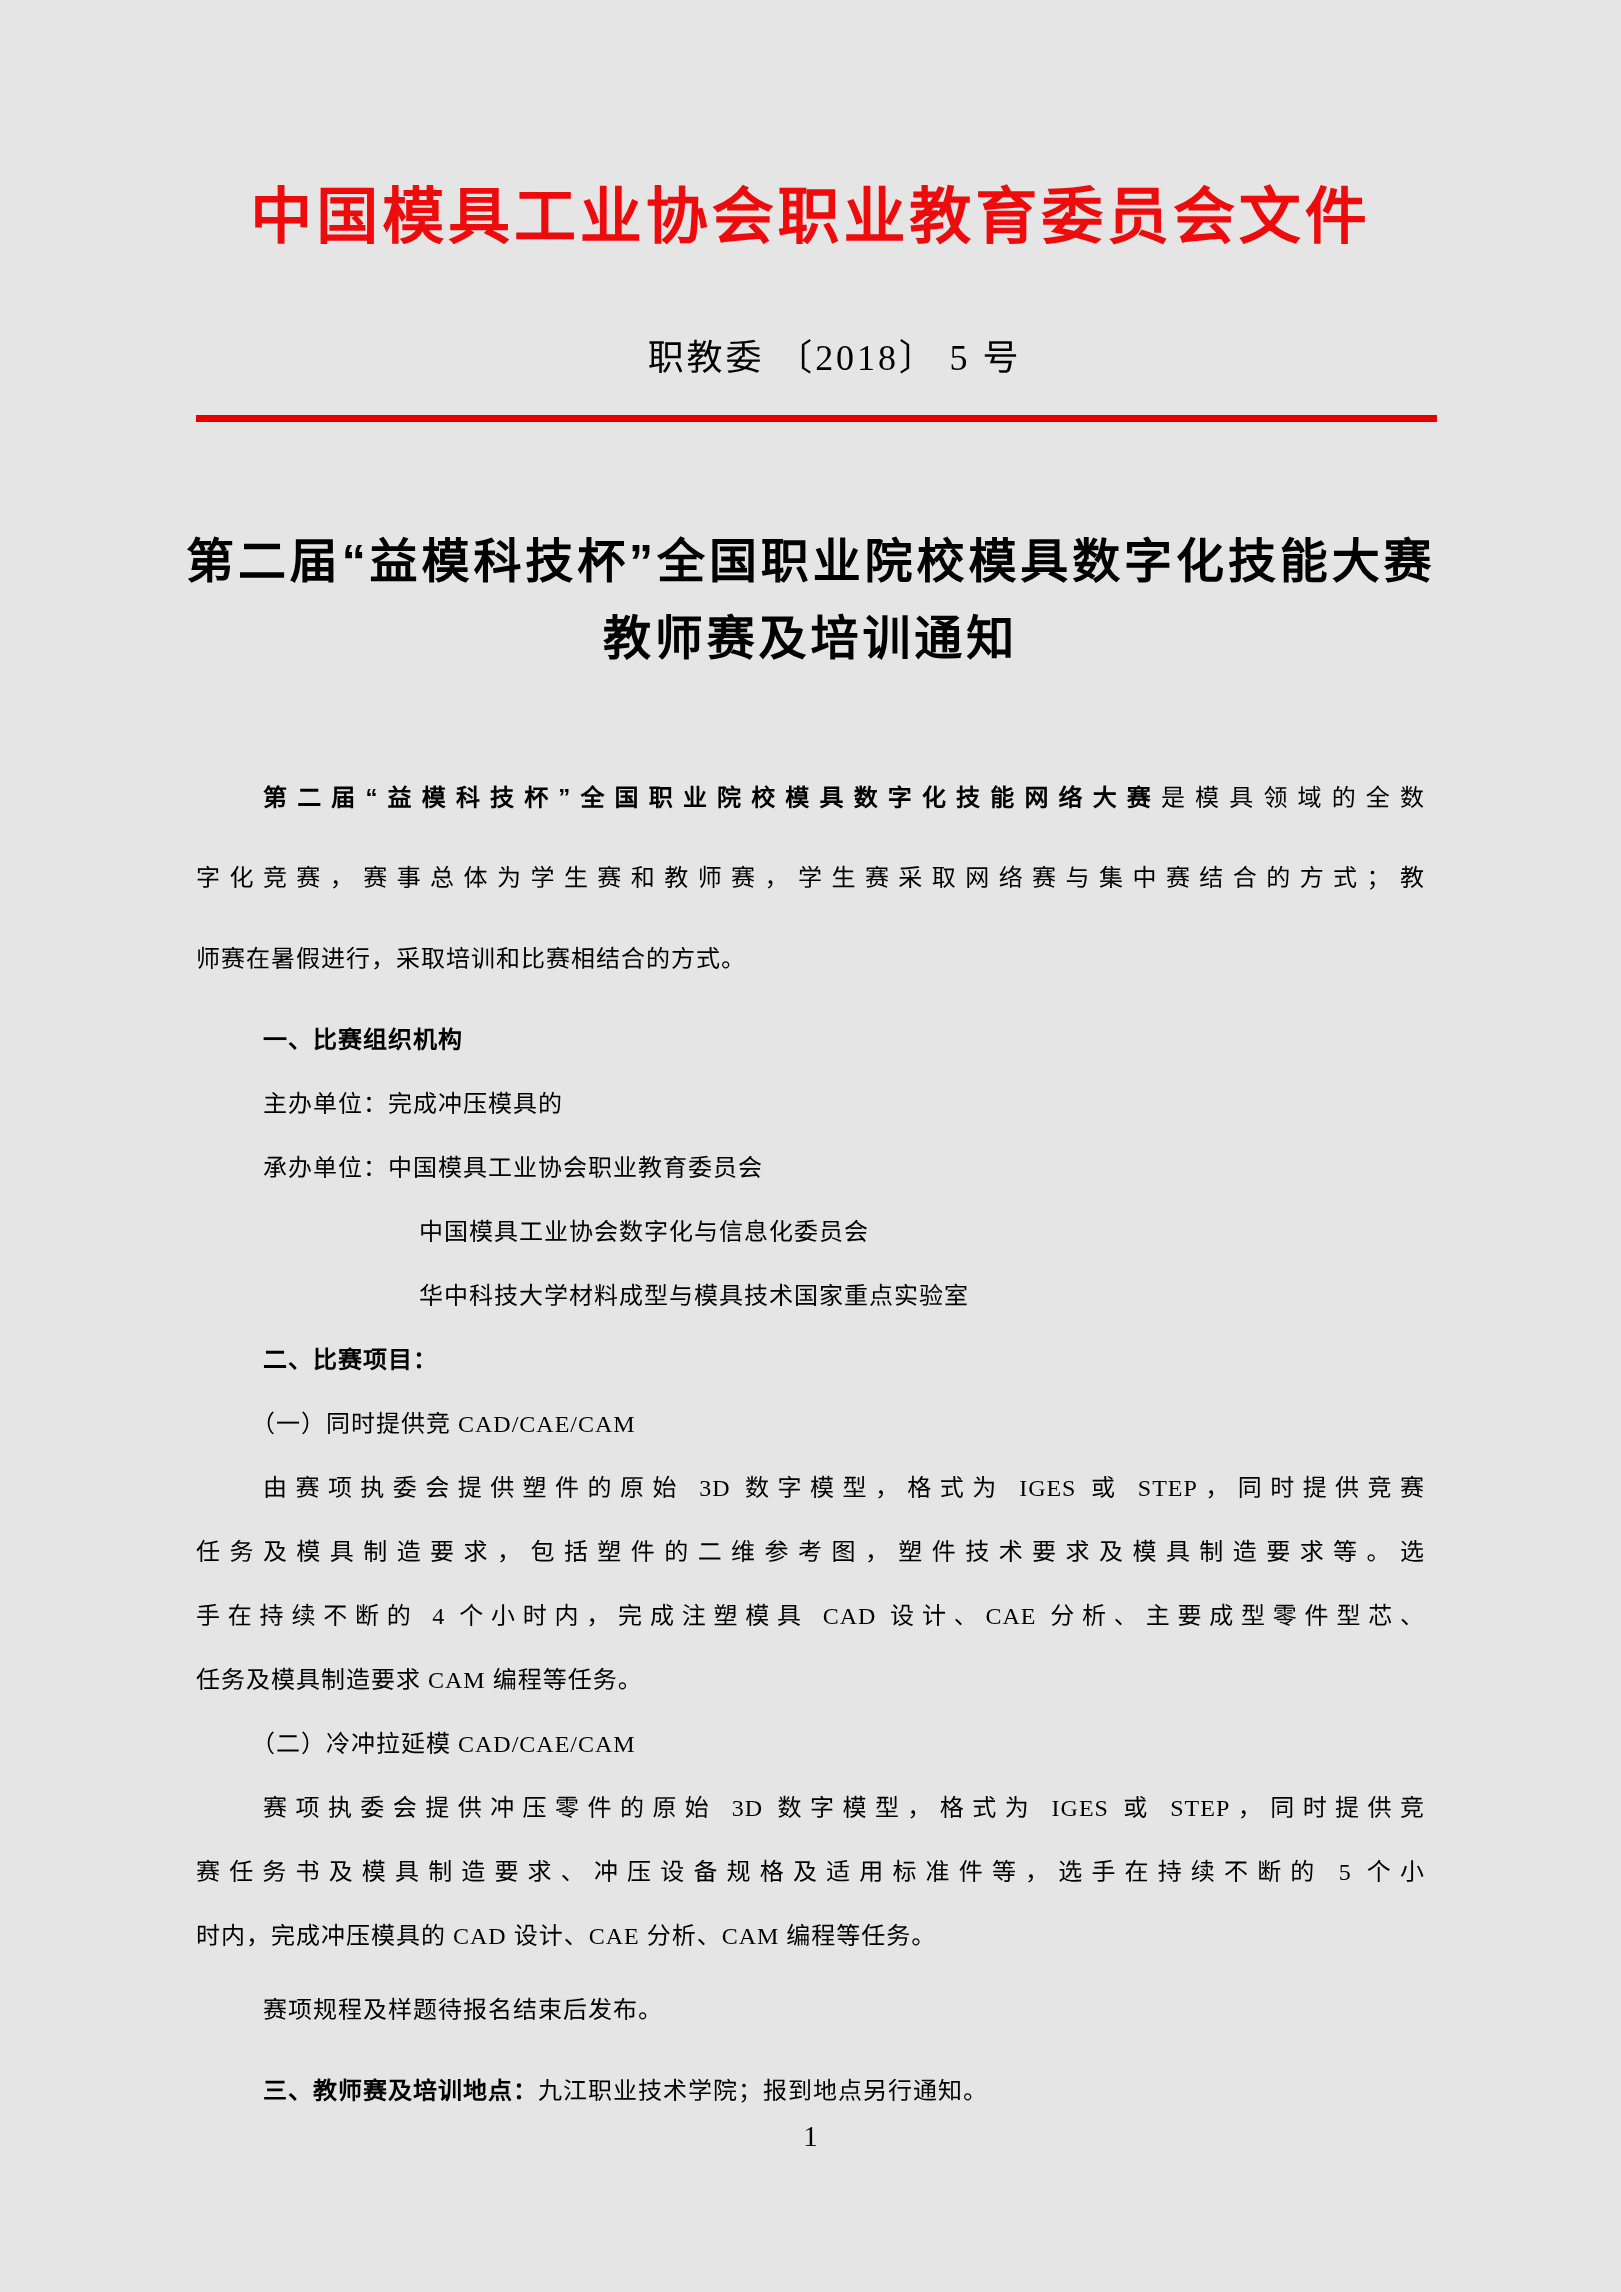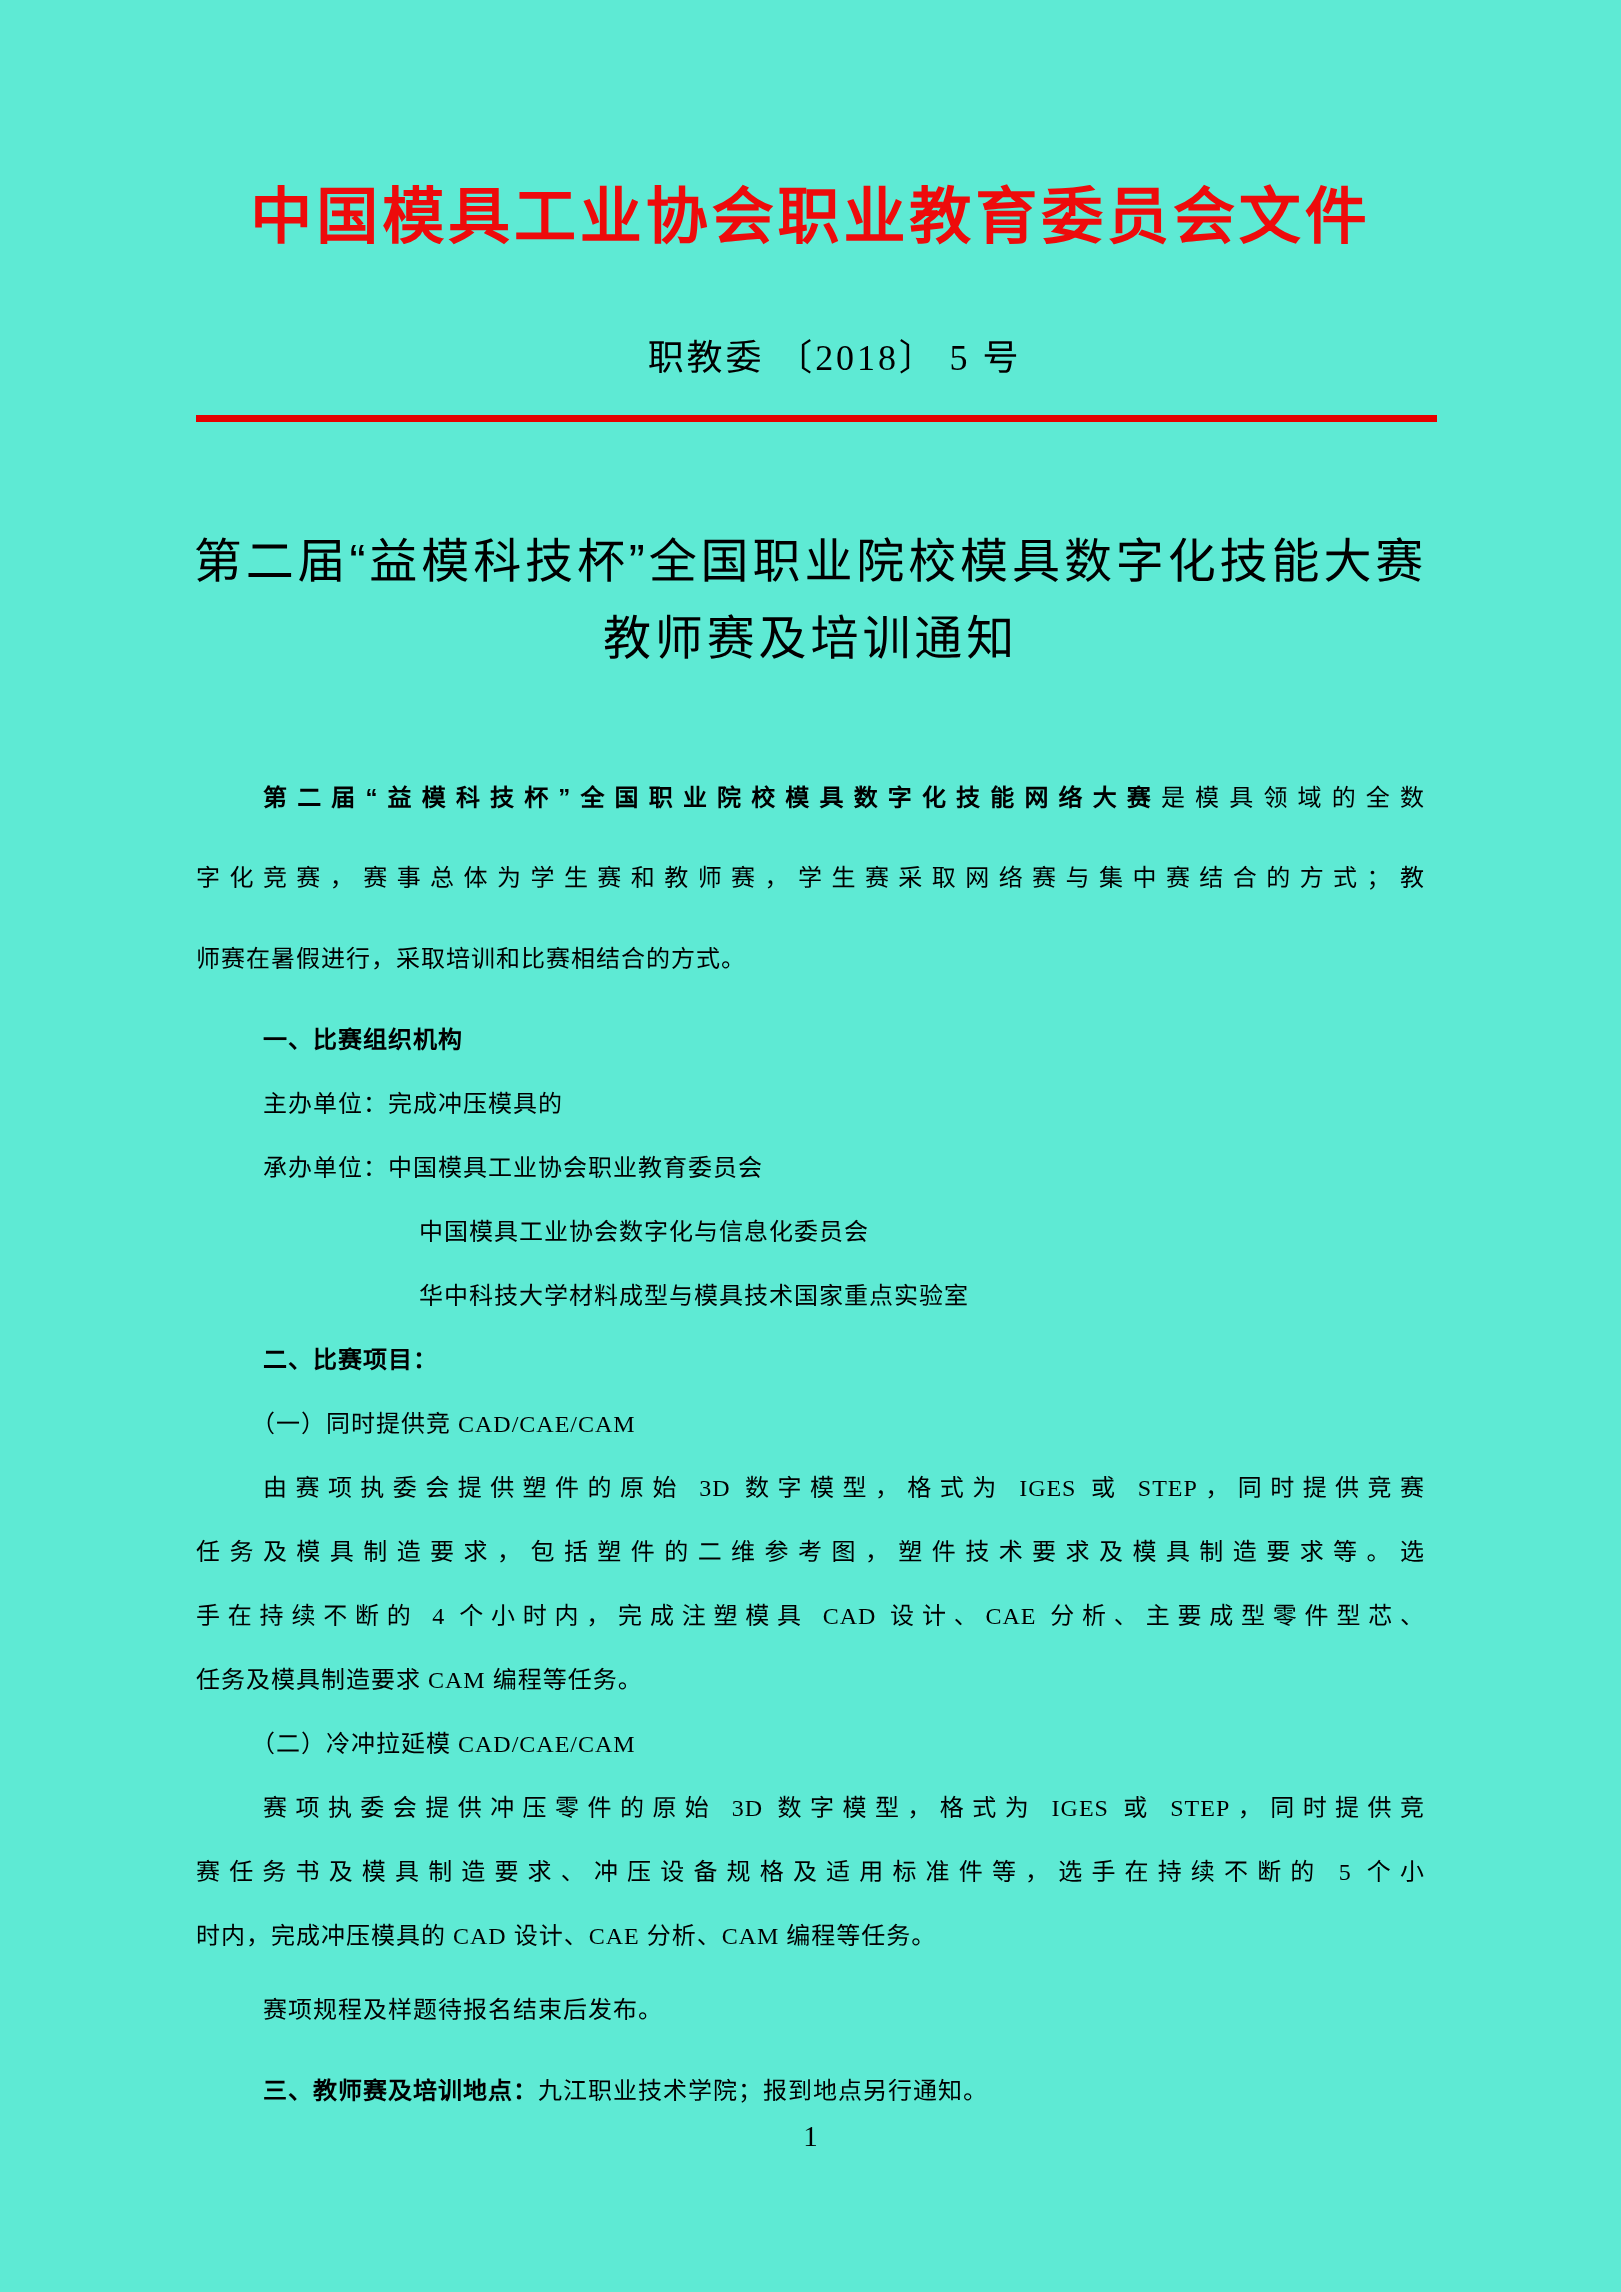--- a/index.html
+++ b/index.html
@@ -4,21 +4,21 @@
 <style>
   :root{
     --red-header:#EE0B0B;
     --red-line:#E60000;
   }
   html,body{margin:0;padding:0;background:#888;}
   .page{
     position:relative;
     width:1621px;height:2293px;
     margin:0 auto;
-    background:#5eead4;
+    background:#e5e5e5;
     font-family:"Liberation Serif", serif;
     color:#000;
     overflow:hidden;
   }
   
   .red-header{
     position:absolute;top:182px;left:0;width:100%;
     text-align:center;
     font-family:"Liberation Serif", serif;
     font-size:62px;line-height:71px;
@@ -39,21 +39,21 @@
   .red-line{
     position:absolute;top:415px;left:196px;
     width:1241px;height:6.9px;
     background:var(--red-line);
   }
   
   .doc-title{
     position:absolute;top:523px;left:186px;width:1249px;
     text-align:center;
     font-family:"Liberation Sans", sans-serif;
-    font-weight:normal;
+    font-weight:bold;
     font-size:48px;line-height:77px;
     letter-spacing:3.9px;
     color:#000;
   }
   .t-line{white-space:nowrap;}
   
   .body{
     position:absolute;top:757px;left:196px;width:1229px;
     font-size:24px;
     letter-spacing:1px;

